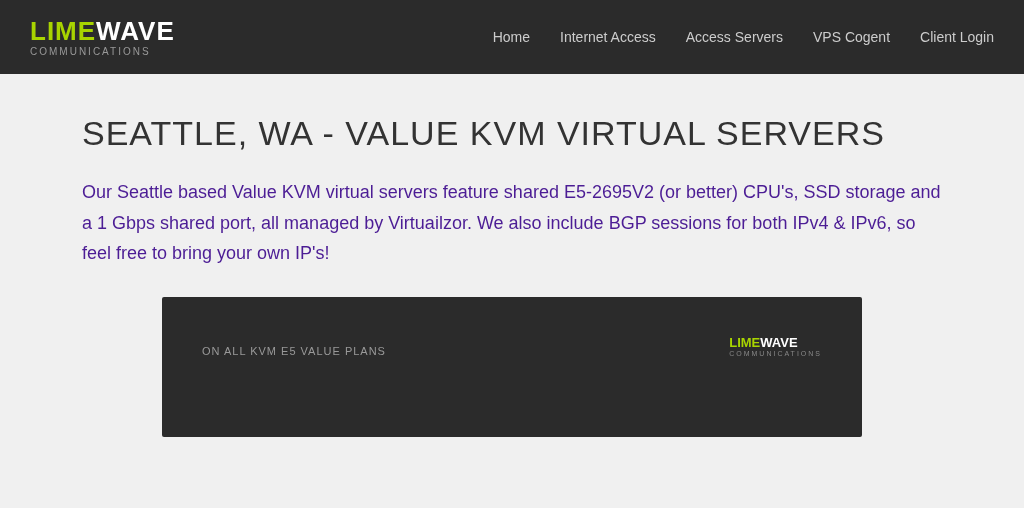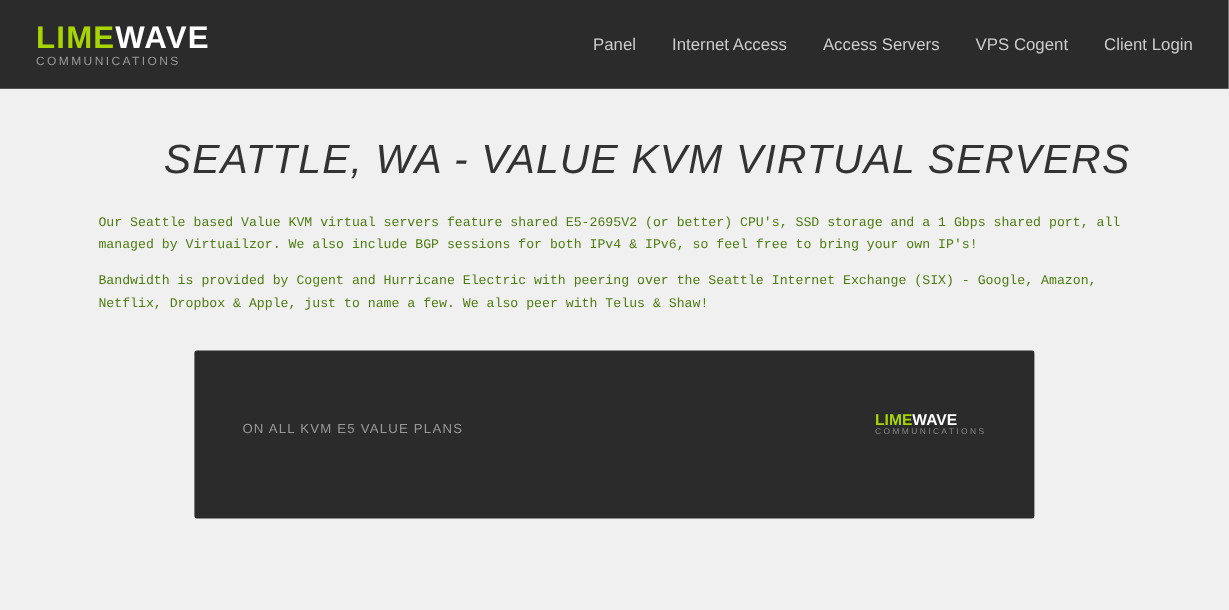--- a/index.html
+++ b/index.html
@@ -48,33 +48,31 @@
 
     
     .main {
       max-width: 900px;
       margin: 0 auto;
       padding: 40px 20px 20px 20px;
     }
     .page-title {
       font-size: 34px;
       font-weight: 300;
-      text-align: right;
+      text-align: left;
       color: #333;
       letter-spacing: 1px;
       margin-bottom: 24px;
       text-transform: uppercase;
-      font-style: italic;
     }
     .description {
-      color: #4d7c0f;
+      color: #4c1d95;
       line-height: 1.7;
       margin-bottom: 12px;
-      font-size: 11px;
-      font-family: Liberation Mono, monospace;
+      font-size: 18px;
     }
 
     
     .promo-banner {
       background: #2b2b2b;
       border-radius: 2px;
       margin: 28px auto 14px auto;
       max-width: 700px;
       padding: 30px 40px 24px 40px;
       position: relative;
@@ -88,21 +86,21 @@
       font-weight: 900;
       color: #fff;
       letter-spacing: 2px;
       line-height: 1;
       text-transform: uppercase;
     }
     .promo-sub-row {
       display: flex;
       justify-content: space-between;
       align-items: flex-end;
-      margin-top: 20px;
+      margin-top: 8px;
     }
     .promo-sub-text {
       color: #999;
       font-size: 11px;
       letter-spacing: 1px;
       text-transform: uppercase;
     }
     .promo-logo {
       display: flex;
       flex-direction: column;
@@ -125,33 +123,32 @@
 <body>
 
 <header class="header">
   <div class="logo-wrap">
     <div class="logo-text">
       <span class="logo-lime">LIME</span><span class="logo-wave">WAVE</span>
     </div>
     <div class="logo-sub">Communications</div>
   </div>
   <nav>
-    <a>Panel</a>
+    <a>Home</a>
     <a>Internet Access</a>
     <a>Access Servers</a>
     <a>VPS Cogent</a>
     <a>Client Login</a>
   </nav>
 </header>
 
 <div class="main">
   <h1 class="page-title">SEATTLE, WA - VALUE KVM VIRTUAL SERVERS</h1>
 
   <p class="description">Our Seattle based Value KVM virtual servers feature shared E5-2695V2 (or better) CPU's, SSD storage and a 1 Gbps shared port, all managed by Virtuailzor. We also include BGP sessions for both IPv4 &amp; IPv6, so feel free to bring your own IP's!</p>
-  <p class="description">Bandwidth is provided by Cogent and Hurricane Electric with peering over the Seattle Internet Exchange (SIX) - Google, Amazon, Netflix, Dropbox &amp; Apple, just to name a few. We also peer with Telus &amp; Shaw!</p>
 
   <div class="promo-banner">
     <div class="promo-sub-row">
       <div class="promo-sub-text">ON ALL KVM E5 VALUE PLANS</div>
       <div class="promo-logo">
         <div class="promo-logo-text">
           <span class="promo-logo-lime">LIME</span><span class="promo-logo-wave">WAVE</span>
         </div>
         <div class="promo-logo-sub">Communications</div>
       </div>

